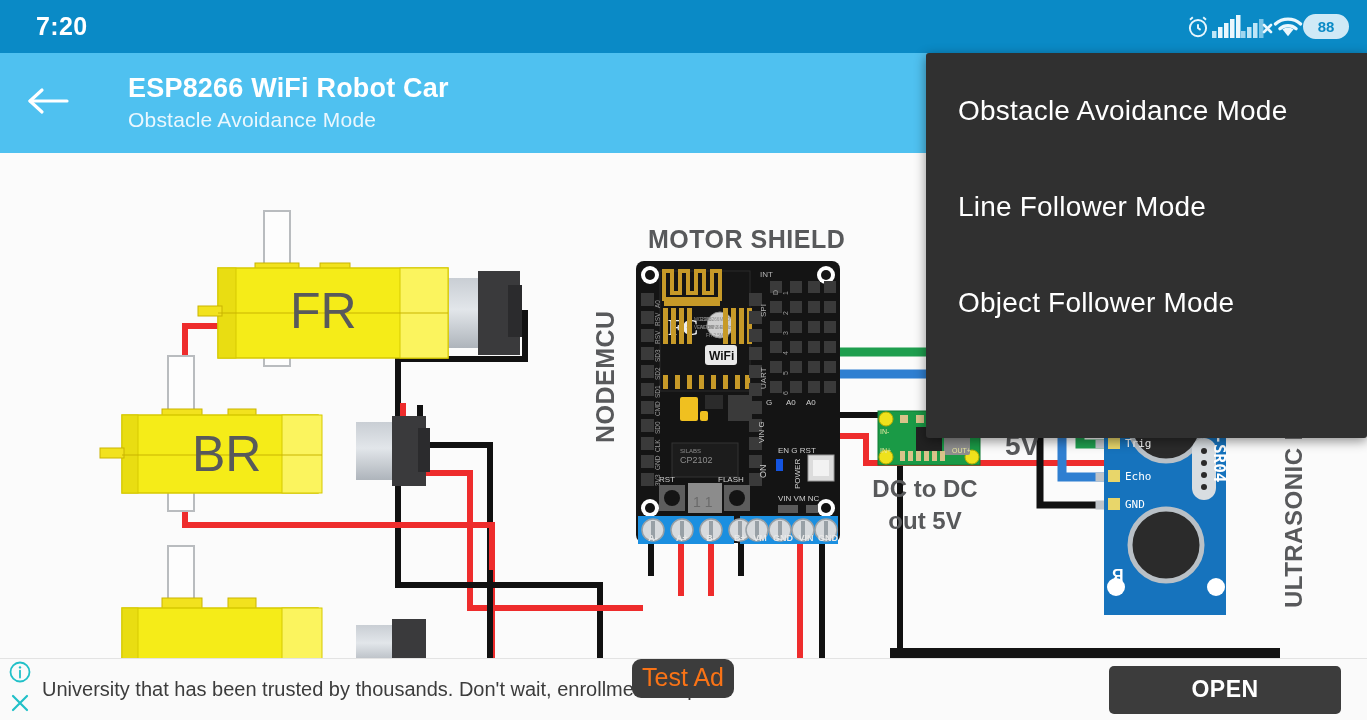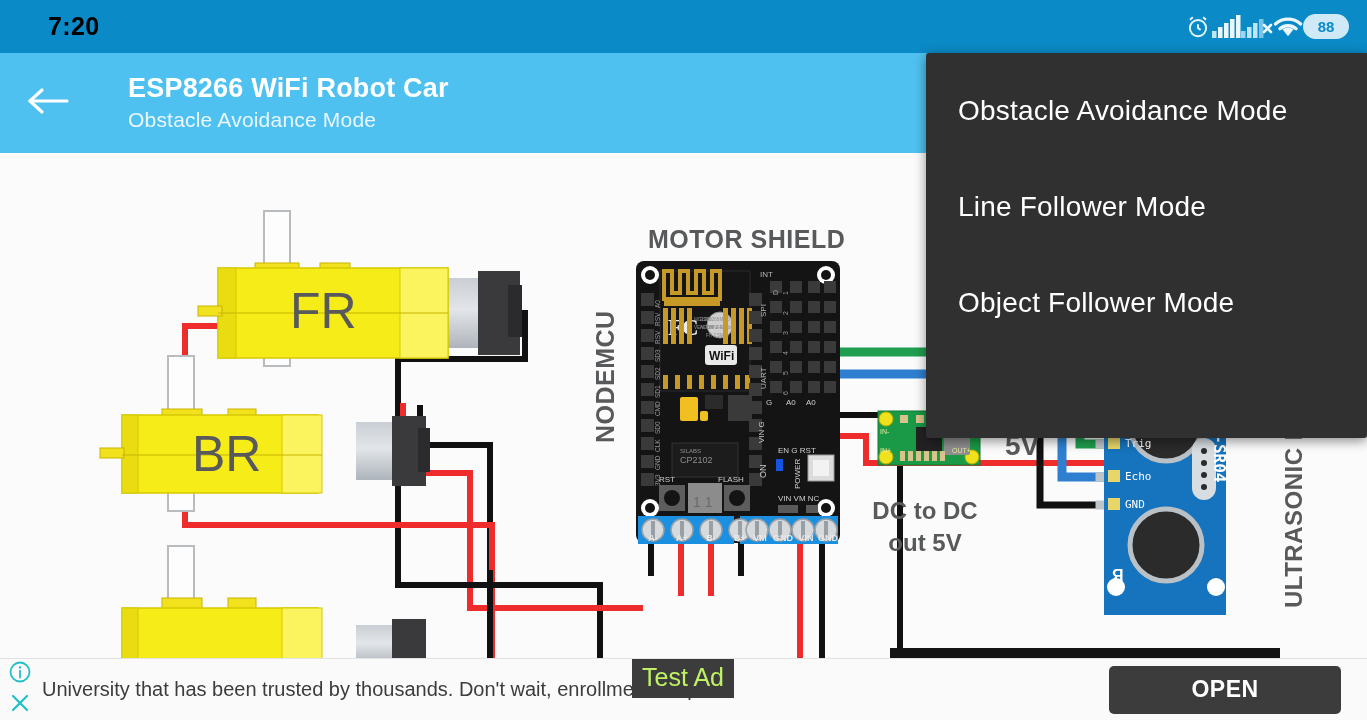--- a/index.html
+++ b/index.html
@@ -11,21 +11,21 @@
   }
   #screen { position: relative; width: 1367px; height: 720px; overflow: hidden; background:#fff; }
 
   
   .statusbar {
     position: absolute; left:0; top:0; width:1367px; height:53px;
     background:#0a8ac6;
     display:flex; align-items:center; justify-content:space-between;
     padding: 0 18px 0 36px;
   }
-  .clock { color:#000000; font-size:25px; font-weight:bold; letter-spacing:.4px;margin-left:12px; }
+  .clock { color:#ffffff; font-size:25px; font-weight:bold; letter-spacing:.4px; }
   .sysicons { display:flex; align-items:center; gap:0; }
   .sysicons svg { display:block; }
   .batt {
     display:flex; align-items:center; justify-content:center;
     min-width:46px; height:25px; border:2px solid #cfe9f6; border-radius:13px;
     color:#0a8ac6; background:#cfe9f6; font-size:15px; font-weight:bold;
     padding: 0 7px;
   }
 
   
@@ -48,21 +48,21 @@
   .diag-label {
     position:absolute; color:#58595b; font-weight:bold;
     font-family:"Liberation Sans", sans-serif; white-space:pre;
   }
   #lbl-motorshield { left:639px; top:72px; font-size:25px; letter-spacing:.5px;margin-left:9px; }
   #lbl-nodemcu {
     left:591px; top:290px; font-size:25px; letter-spacing:.5px;
     transform: rotate(-90deg); transform-origin: left top;
   }
   #lbl-geared { left:212px; top:395px; font-size:24px; line-height:1.32; text-align:center; width:230px;}
-  #lbl-dcdc   { left:870px; top:320px; font-size:24px; line-height:1.32; text-align:center; width:110px;margin-top:22px;}
+  #lbl-dcdc   { left:870px; top:320px; font-size:24px; line-height:1.32; text-align:center; width:110px;}
   #lbl-5v     { left:1005px; top:277px; font-size:28px; }
   #lbl-ultra {
     left:1280px; top:455px; font-size:24px; letter-spacing:.5px;
     transform: rotate(-90deg); transform-origin: left top;
   }
   .motor-text { fill:#58595b; font-family:"Liberation Sans", sans-serif; font-weight:normal; }
 
   
   .menu {
     position:absolute; left:926px; top:53px; width:441px; height:385px;
@@ -88,22 +88,22 @@
     flex:1; color:#3c3c3c; font-size:20px; padding-left:6px;
     white-space:nowrap; overflow:hidden;
   }
   .ad-open {
     margin-right:26px; width:232px; height:48px; border-radius:5px;
     background:#3c3c3c; color:#fff; font-size:23px; font-weight:bold; letter-spacing:.5px;
     display:flex; align-items:center; justify-content:center; cursor:pointer;
   }
   .testad {
     position:absolute; left:632px; top:659px;
-    background:#3c3c3c; color:#bef264; font-size:25px;
-    padding:4px 10px 6px 10px; border-radius:0; z-index:45;
+    background:#3c3c3c; color:#f97316; font-size:25px;
+    padding:4px 10px 6px 10px; border-radius:9px; z-index:45;
   }
 </style>
 </head>
 <body>
 
 <div id="screen">
 
   <div class="statusbar">
     <div class="clock">7:20</div>
     <div class="sysicons">

